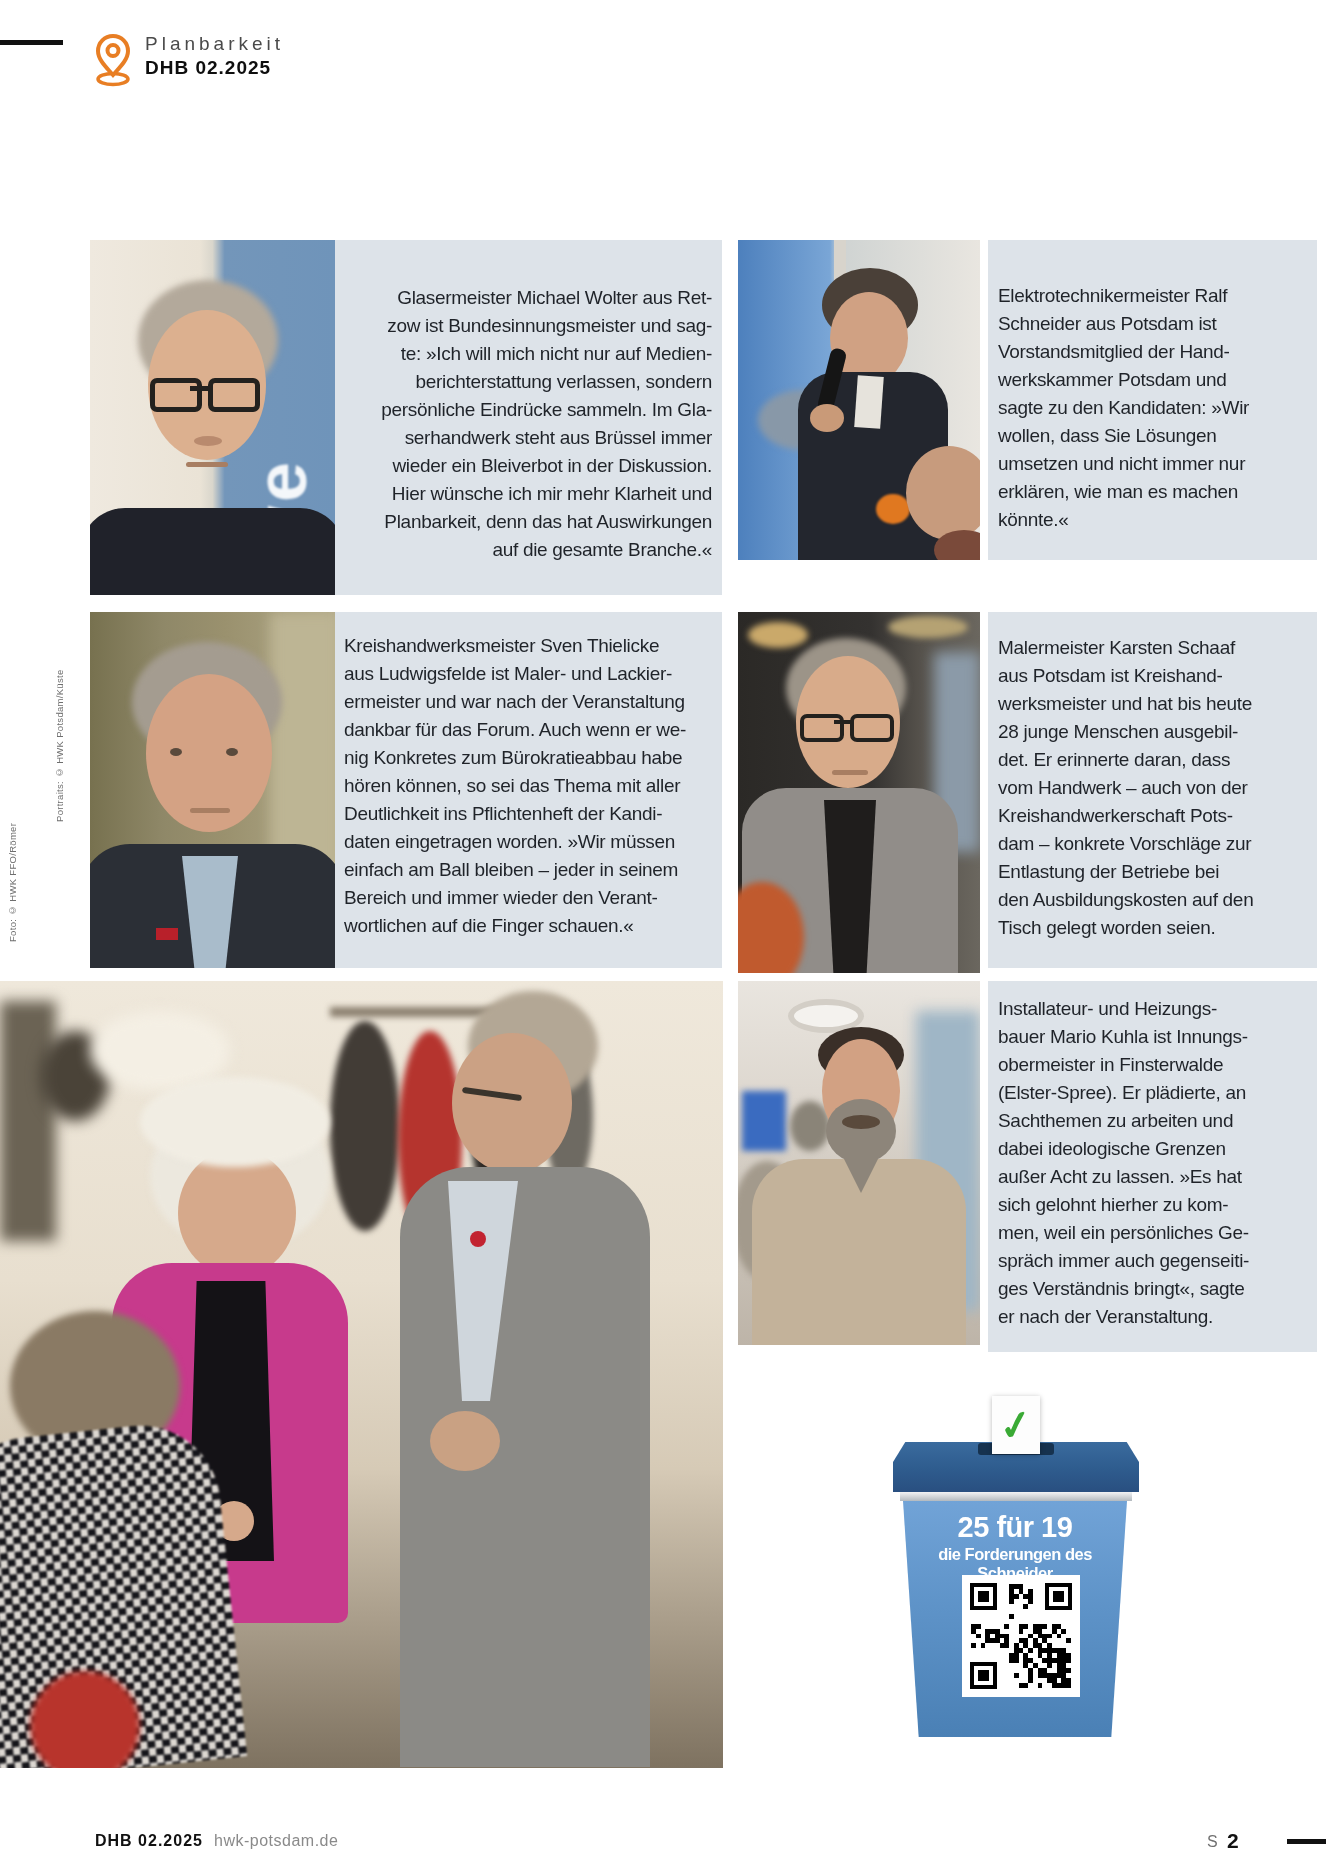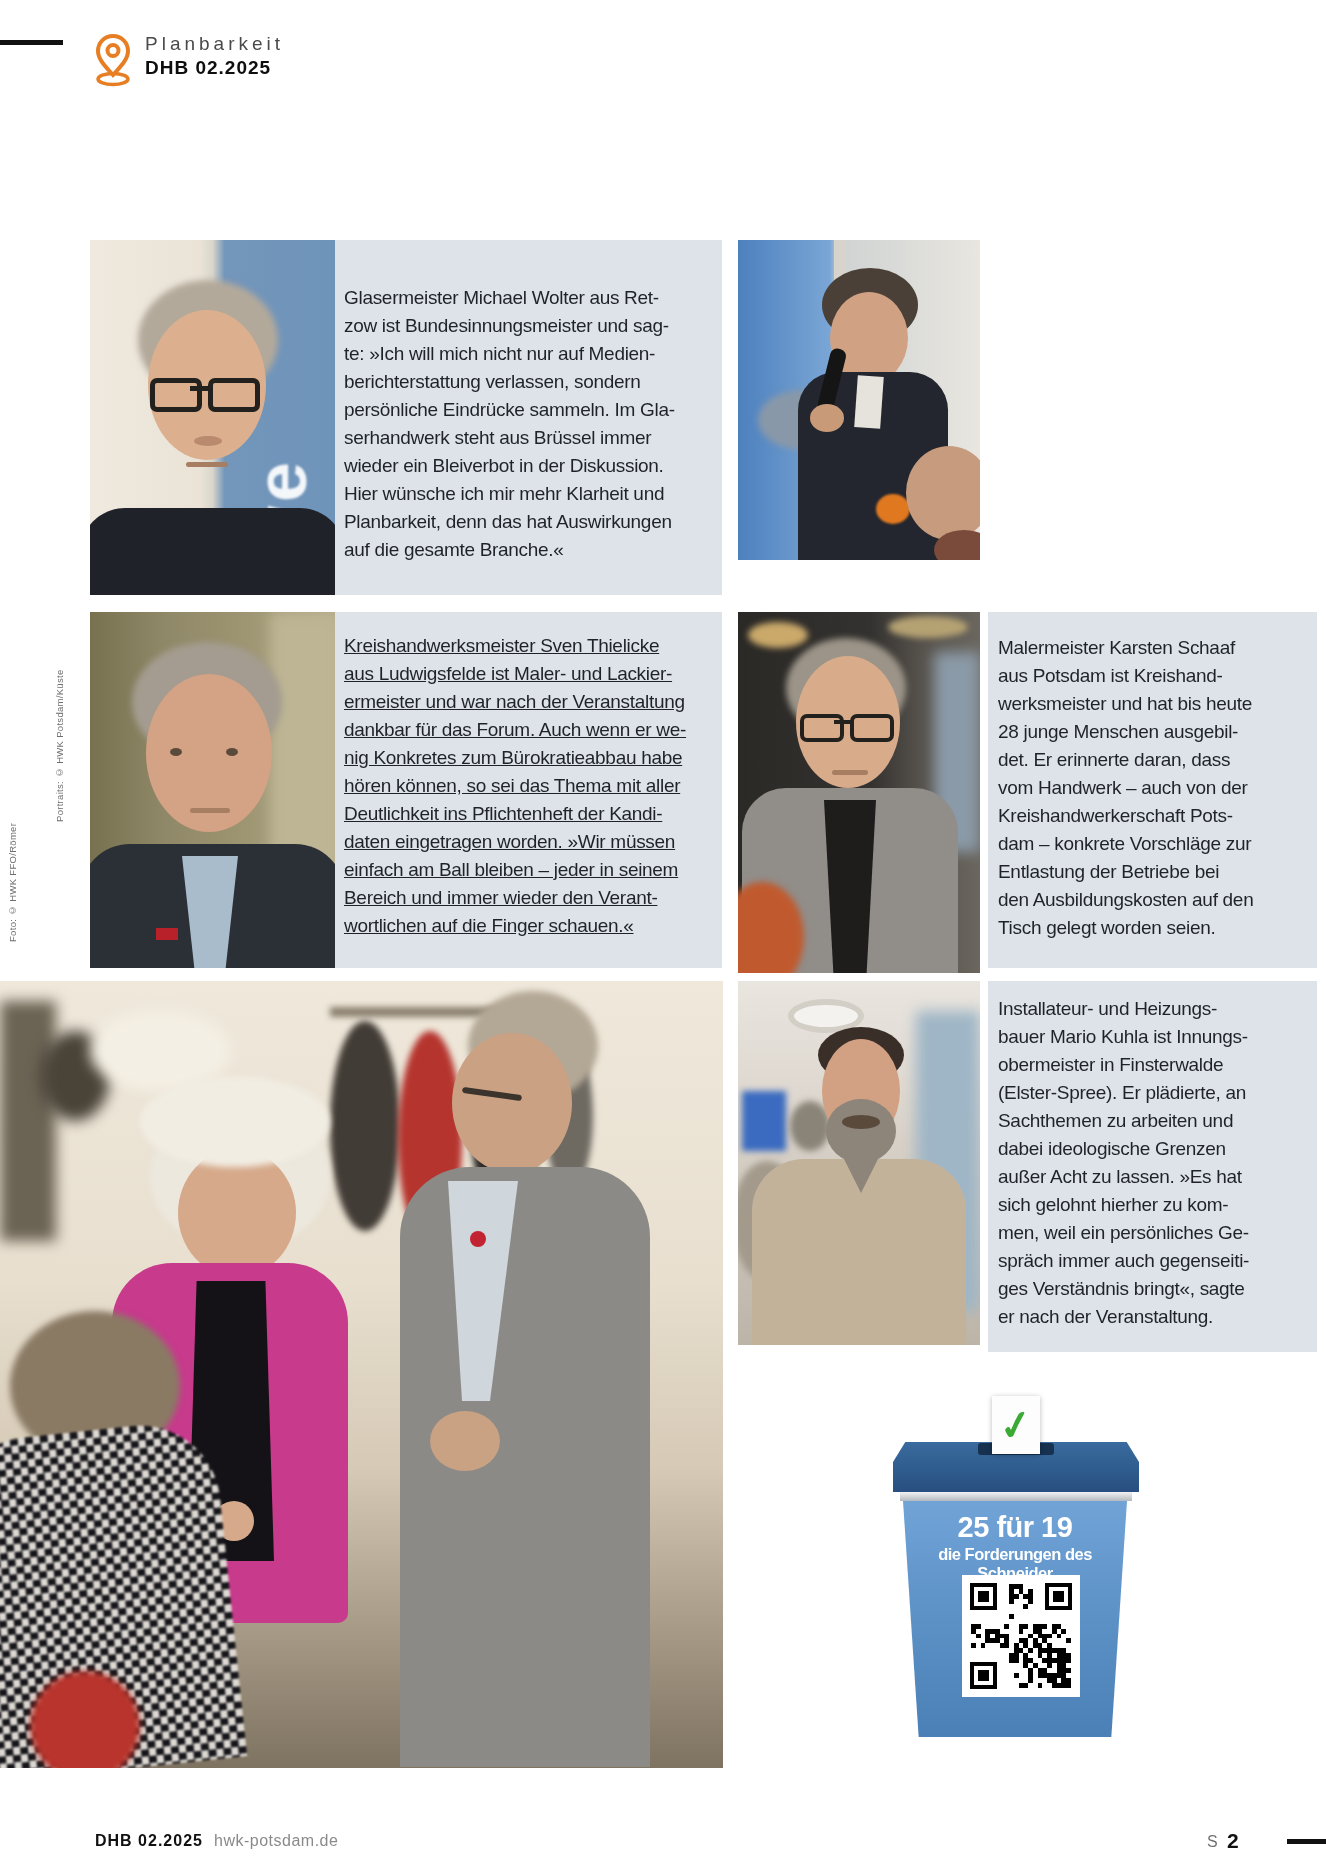--- a/index.html
+++ b/index.html
@@ -92,21 +92,21 @@
                           letter-spacing:4px;filter:blur(1px);">dwe</div>
     <div class="b soft2" style="left:48px;top:40px;width:140px;height:120px;background:#b3a99b;"></div>
     <div class="b" style="left:58px;top:70px;width:118px;height:150px;background:#dcb08f;"></div>
     <div class="glassframe" style="left:60px;top:138px;"></div>
     <div class="glassframe" style="left:118px;top:138px;"></div>
     <div class="r" style="left:100px;top:146px;width:22px;height:5px;background:#23211e;"></div>
     <div class="b" style="left:104px;top:196px;width:28px;height:10px;background:#b98a6e;"></div>
     <div class="r" style="left:96px;top:222px;width:42px;height:5px;border-radius:3px;background:#a87e62;"></div>
     <div class="r" style="left:-10px;top:268px;width:265px;height:100px;border-radius:45px 45px 0 0;background:#20222a;"></div>
   </div>
-  <div class="panel abs" style="left:335px;top:240px;width:387px;height:355px;">
+  <div class="panel abs" style="left:335px;top:240px;width:387px;height:355px;text-align:right;">
     <div class="blocktext" style="padding:44px 10px 0 9px;">Glasermeister Michael Wolter aus Ret-
 zow ist Bundesinnungsmeister und sag-
 te: »Ich will mich nicht nur auf Medien-
 berichterstattung verlassen, sondern
 persönliche Eindrücke sammeln. Im Gla-
 serhandwerk steht aus Brüssel immer
 wieder ein Bleiverbot in der Diskussion.
 Hier wünsche ich mir mehr Klarheit und
 Planbarkeit, denn das hat Auswirkungen
 auf die gesamte Branche.«</div>
@@ -119,35 +119,46 @@
     <div class="b" style="left:84px;top:28px;width:96px;height:74px;background:#4a4038;"></div>
     <div class="b" style="left:92px;top:52px;width:78px;height:92px;background:#d0a183;"></div>
     <div class="r" style="left:60px;top:132px;width:150px;height:190px;border-radius:38px 38px 0 0;background:#23262e;"></div>
     <div class="r" style="left:118px;top:136px;width:26px;height:52px;background:#e6e3dc;transform:rotate(4deg);"></div>
     <div class="r" style="left:86px;top:108px;width:16px;height:64px;border-radius:7px;background:#151515;transform:rotate(14deg);"></div>
     <div class="b" style="left:72px;top:164px;width:34px;height:28px;background:#c99a78;"></div>
     <div class="b" style="left:138px;top:254px;width:34px;height:30px;background:#e07820;filter:blur(1px);"></div>
     <div class="b" style="left:168px;top:206px;width:86px;height:94px;background:#c79b7d;"></div>
     <div class="b" style="left:196px;top:290px;width:60px;height:40px;background:#7a4a3a;"></div>
   </div>
+  <div class="panel abs" style="left:988px;top:240px;width:329px;height:320px;">
+    <div class="blocktext" style="padding:42px 6px 0 10px;">Elektrotechnikermeister Ralf
+Schneider aus Potsdam ist
+Vorstandsmitglied der Hand-
+werkskammer Potsdam und
+sagte zu den Kandidaten: »Wir
+wollen, dass Sie Lösungen
+umsetzen und nicht immer nur
+erklären, wie man es machen
+könnte.«</div>
+  </div>
 
   <div class="photo" style="left:90px;top:612px;width:245px;height:356px;">
     <div class="r" style="inset:0;background:linear-gradient(90deg,#77714f 0%,#8f8868 30%,#9a916e 55%,#b0a888 100%);"></div>
     <div class="r soft" style="left:180px;top:0;width:70px;height:356px;background:#bdb594;"></div>
     <div class="b soft2" style="left:42px;top:30px;width:150px;height:120px;background:#a49c90;"></div>
     <div class="b" style="left:56px;top:62px;width:126px;height:158px;background:#d4a284;"></div>
     <div class="b" style="left:80px;top:136px;width:12px;height:8px;background:#5a4a3c;"></div>
     <div class="b" style="left:136px;top:136px;width:12px;height:8px;background:#5a4a3c;"></div>
     <div class="r" style="left:100px;top:196px;width:40px;height:5px;border-radius:3px;background:#a87e62;"></div>
     <div class="r" style="left:-10px;top:232px;width:265px;height:130px;border-radius:50px 50px 0 0;background:#2b2f36;"></div>
     <div class="r" style="left:92px;top:244px;width:56px;height:112px;background:#a9bccb;clip-path:polygon(0 0,100% 0,78% 100%,22% 100%);"></div>
     <div class="r" style="left:66px;top:316px;width:22px;height:12px;background:#b8202a;"></div>
   </div>
   <div class="panel abs" style="left:335px;top:612px;width:387px;height:356px;">
-    <div class="blocktext" style="padding:20px 10px 0 9px;text-decoration:underline;">Kreishandwerksmeister Sven Thielicke
+    <div class="blocktext" style="padding:20px 10px 0 9px;">Kreishandwerksmeister Sven Thielicke
 aus Ludwigsfelde ist Maler- und Lackier-
 ermeister und war nach der Veranstaltung
 dankbar für das Forum. Auch wenn er we-
 nig Konkretes zum Bürokratieabbau habe
 hören können, so sei das Thema mit aller
 Deutlichkeit ins Pflichtenheft der Kandi-
 daten eingetragen worden. »Wir müssen
 einfach am Ball bleiben – jeder in seinem
 Bereich und immer wieder den Verant-
 wortlichen auf die Finger schauen.«</div>

